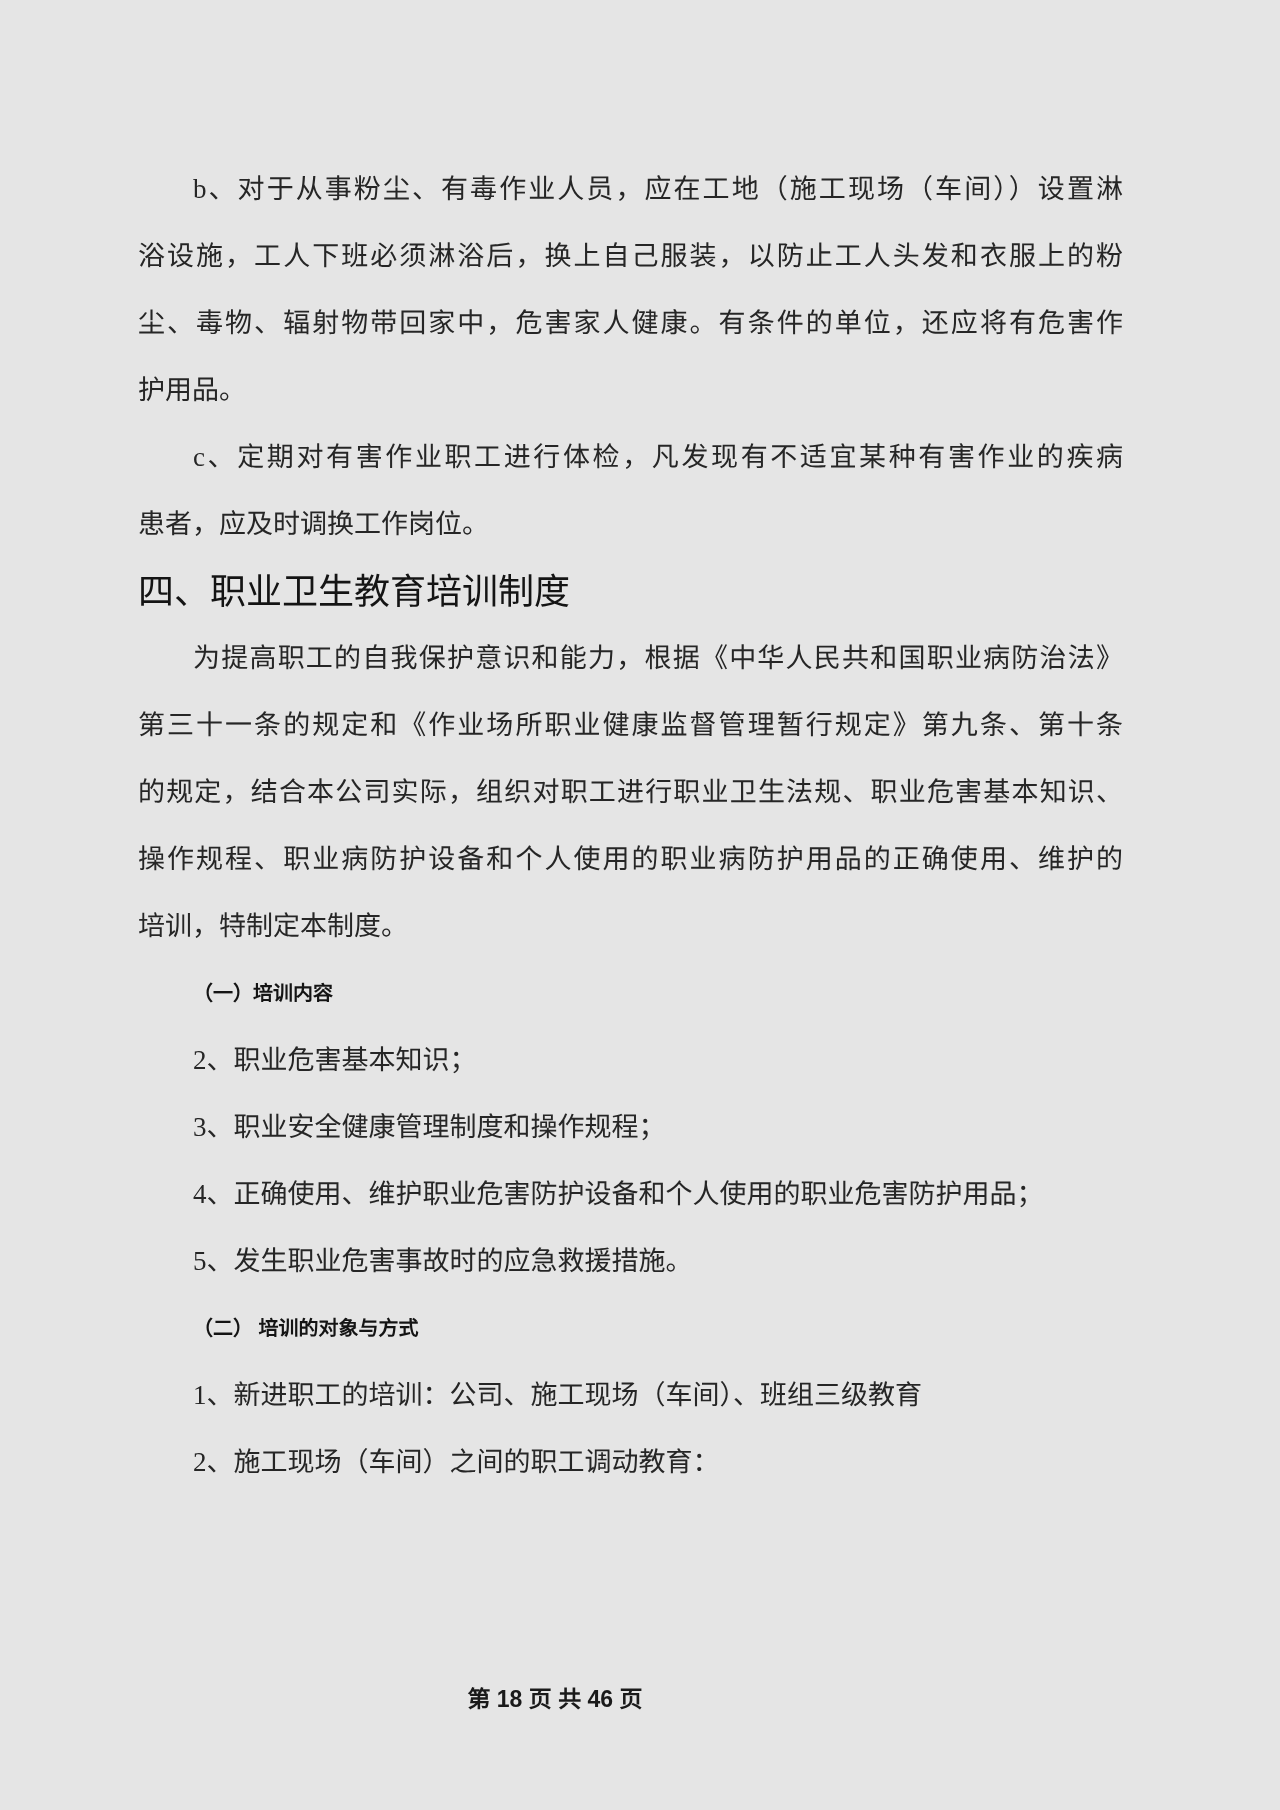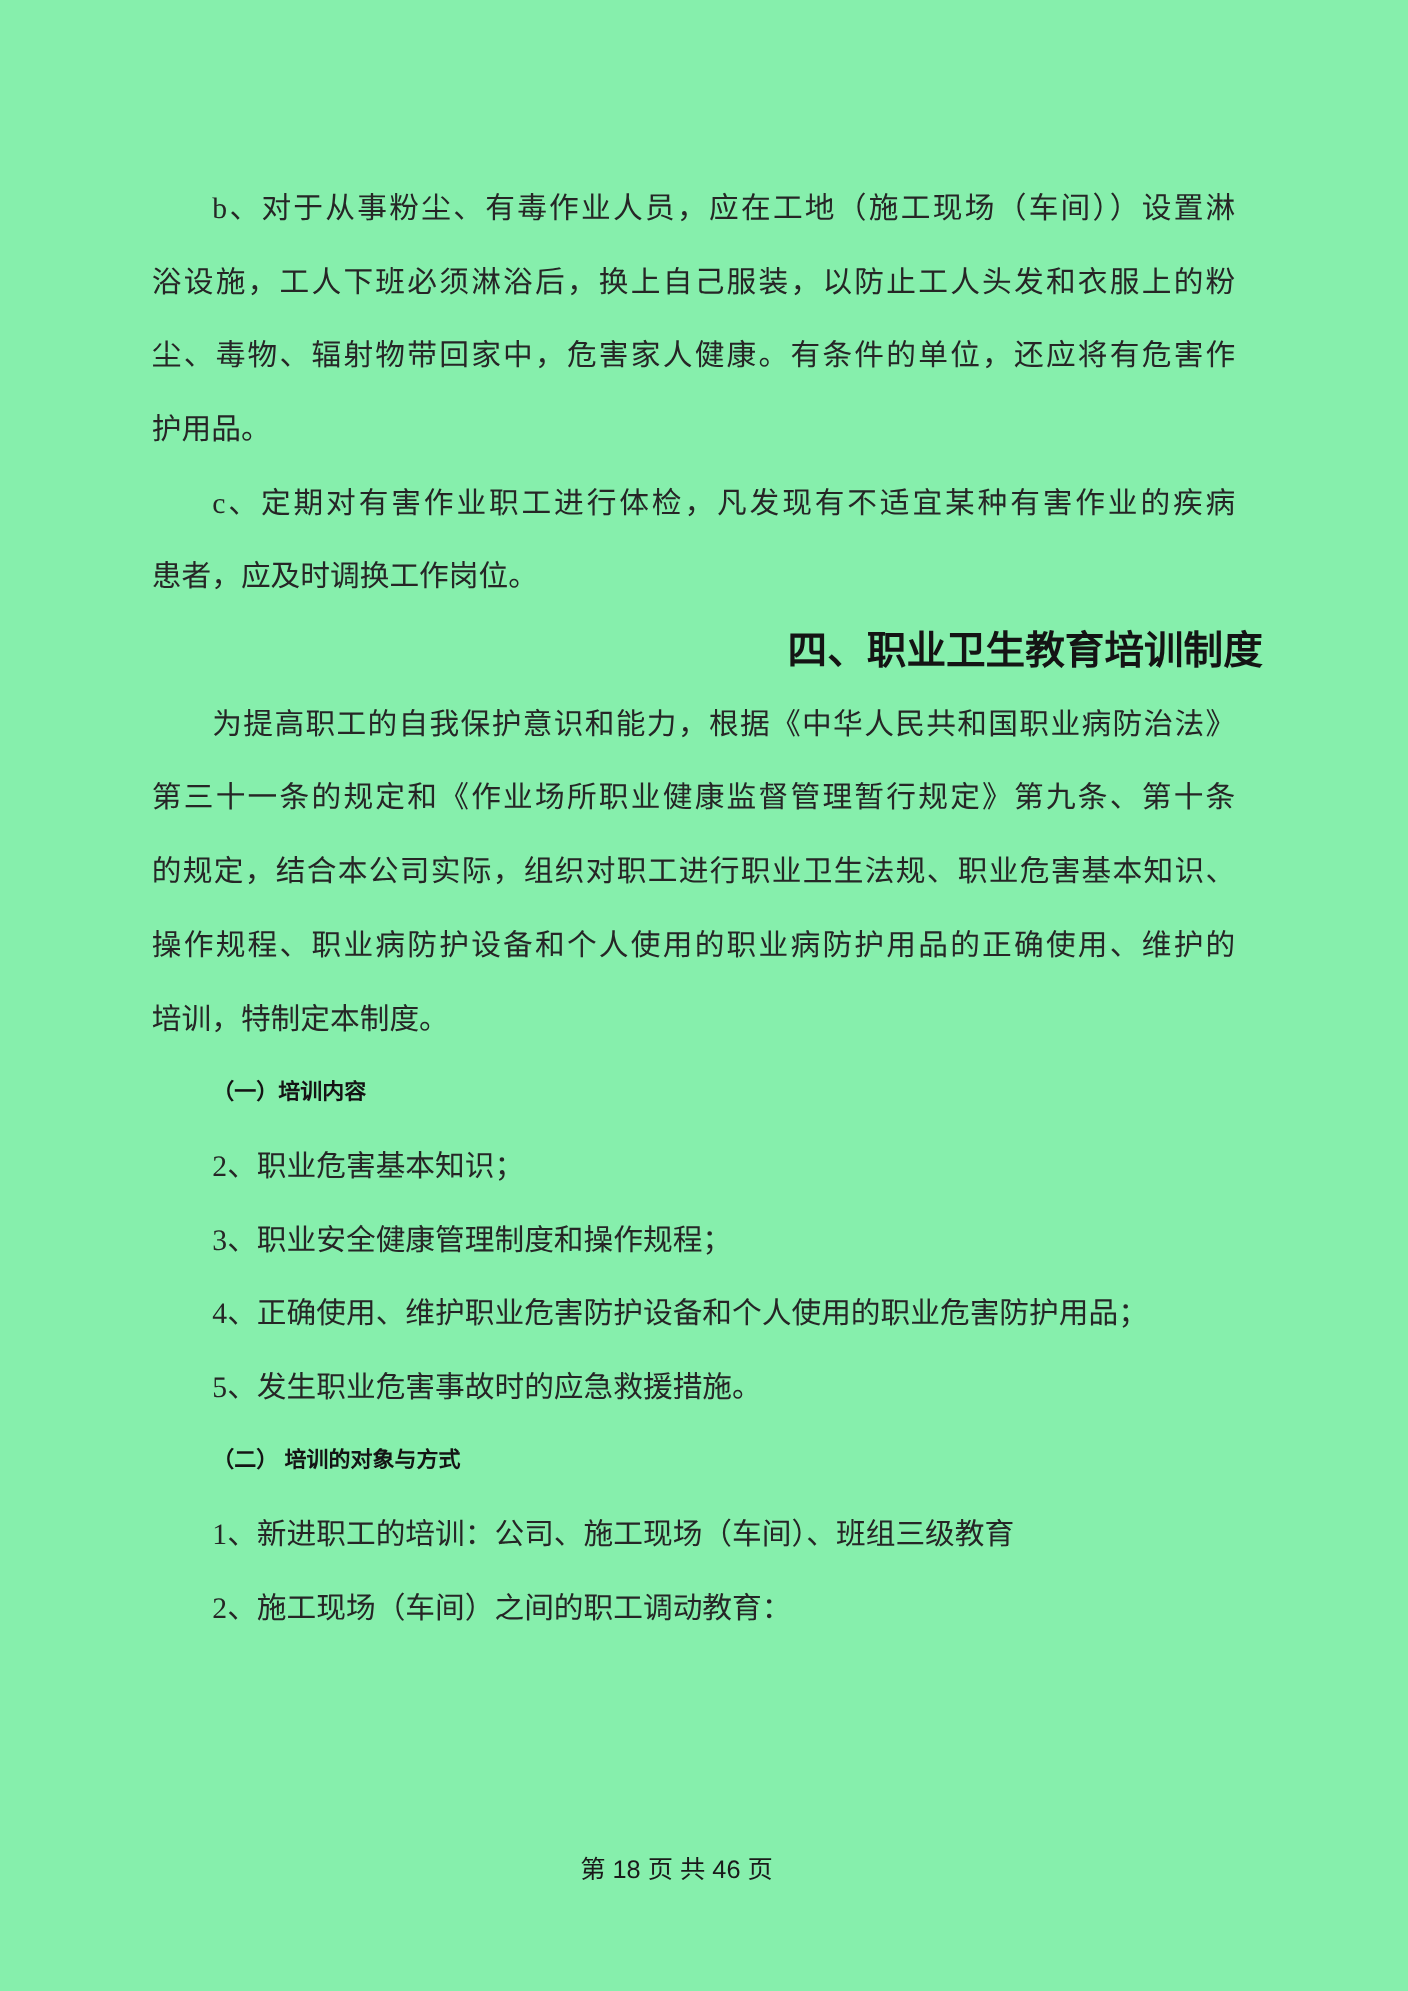--- a/index.html
+++ b/index.html
@@ -4,21 +4,21 @@
 <style>
   html, body {
     margin: 0;
     padding: 0;
     background: #ffffff;
   }
   .page {
     position: relative;
     width: 1280px;
     height: 1810px;
-    background: #86efac;
+    background: #e5e5e5;
     overflow: hidden;
     font-family: "Liberation Serif", "DejaVu Serif", serif;
     color: #262626;
   }
   .doc {
     position: absolute;
     top: 156px;
     left: 138px;
     width: 985px;
   }
@@ -33,42 +33,42 @@
     text-align: justify;
     text-justify: inter-ideograph;
     text-align-last: justify;
   }
   
   .indent {
     text-indent: 55px;
   }
   .h1 {
     font-family: "Liberation Sans", "DejaVu Sans", sans-serif;
-    font-weight: bold;
+    font-weight: normal;
     font-size: 36px;
     color: #141414;
-    text-align: right;
+    text-align: left;
     margin-right: -25px;
     text-indent: 0;
   }
   .h2 {
     font-family: "Liberation Sans", "DejaVu Sans", sans-serif;
     font-weight: bold;
     font-size: 20px;
     color: #141414;
   }
   .footer {
     position: absolute;
     top: 1684px;
-    left: 615px;
+    left: 555px;
     transform: translateX(-50%);
     height: 30px;
     line-height: 30px;
     font-family: "Liberation Sans", "DejaVu Sans", sans-serif;
-    font-weight: normal;
+    font-weight: bold;
     font-size: 23px;
     color: #1a1a1a;
     white-space: nowrap;
   }
 </style>
 </head>
 <body>
 
 <div class="page">
   <div class="doc" id="doc">

